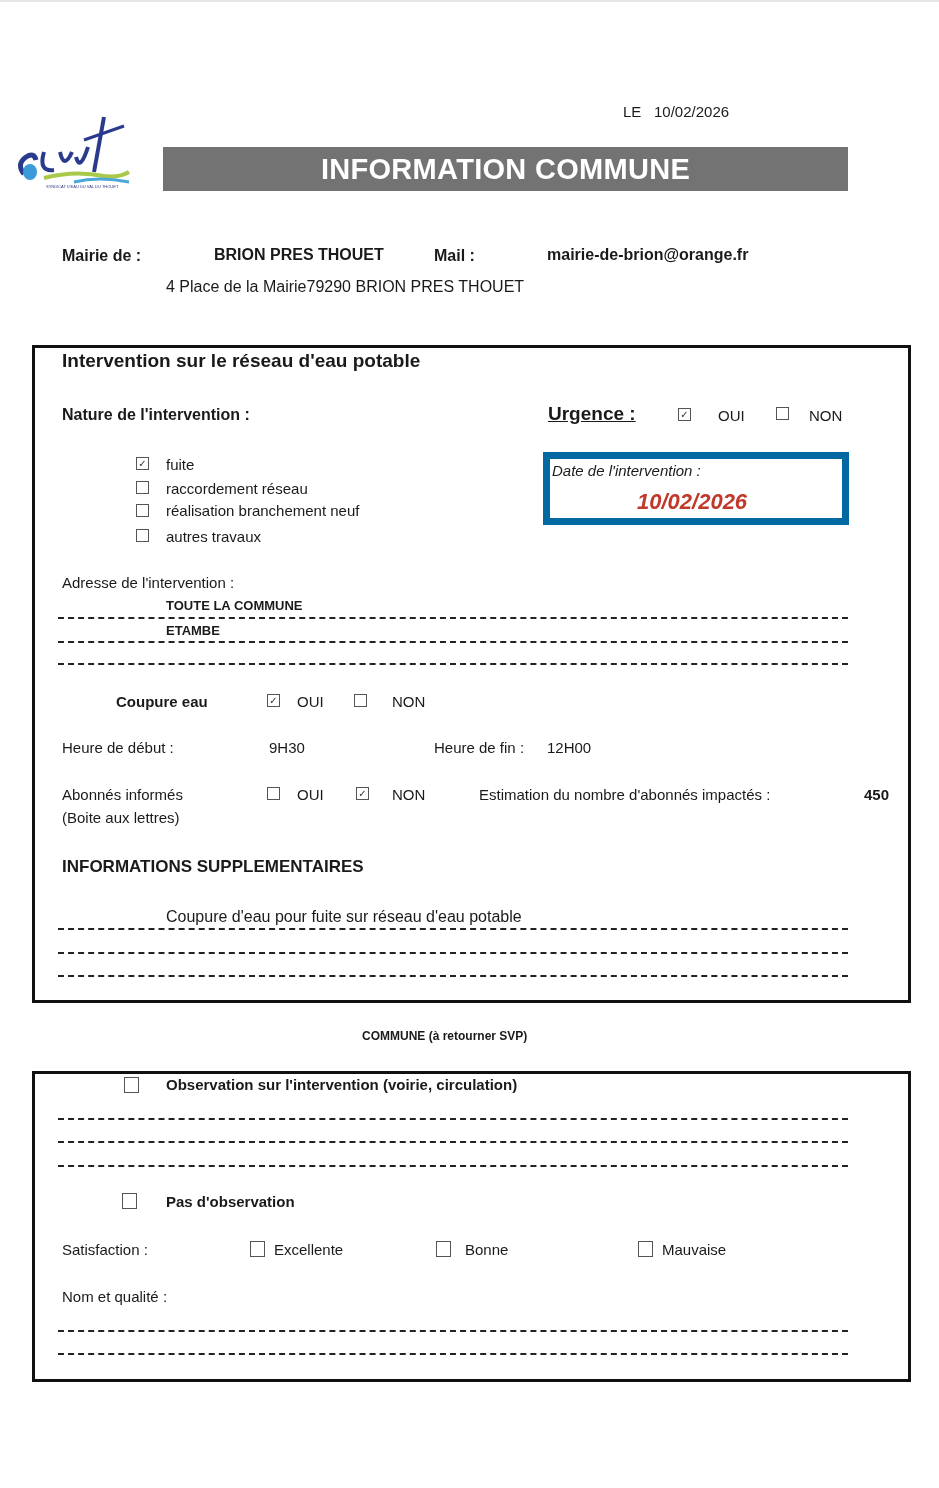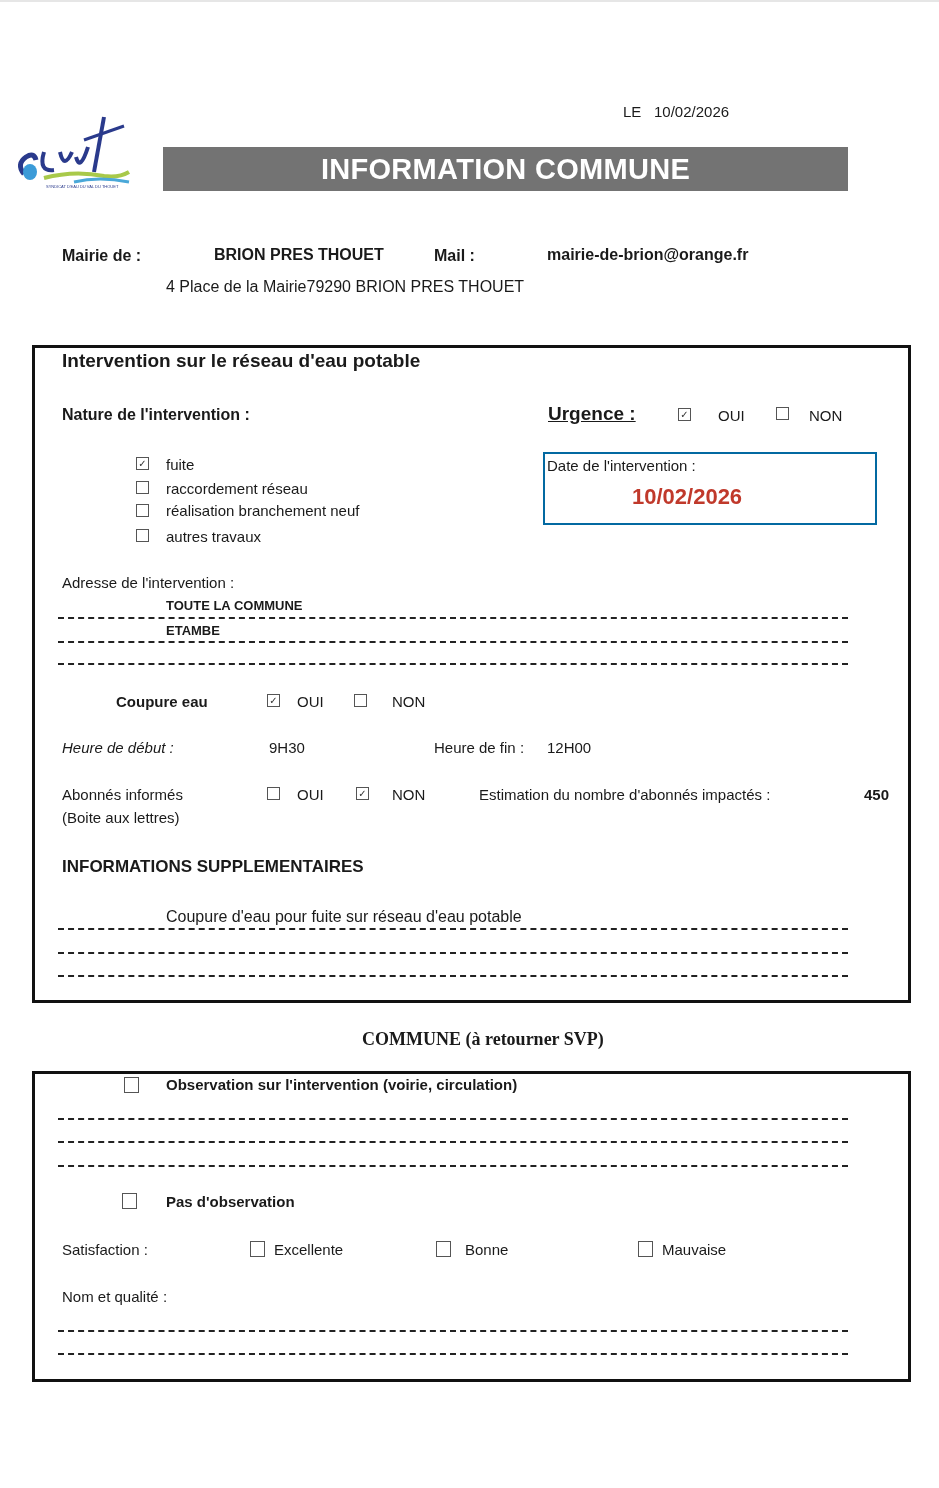--- a/index.html
+++ b/index.html
@@ -5,36 +5,36 @@
   html, body { margin: 0; padding: 0; }
   body {
     width: 939px; height: 1488px; background: #ffffff; position: relative;
     font-family: "Liberation Sans", sans-serif; color: #1a1a1a; overflow: hidden;
   }
   .topline { position: absolute; left: 0; top: 0; width: 939px; height: 2px; background: #e6e6e6; }
   .abs { position: absolute; white-space: nowrap; }
   .b { font-weight: bold; }
   .t16 { font-size: 16px; }
   .t15 { font-size: 15px; }
-  .t14 { font-size: 18px; font-family: Liberation Serif, serif; }
+  .t14 { font-size: 12px; }
   .t13 { font-size: 13px; }
   .cb {
     position: absolute; width: 13px; height: 13px; border: 1px solid #555;
     background: #fff; box-sizing: border-box; display: flex; align-items: center; justify-content: center;
     font-size: 10px; line-height: 1; color: #333; font-family: "DejaVu Sans", sans-serif;
   }
   .cb.big { width: 15px; height: 16px; }
   .dash { position: absolute; left: 58px; width: 790px; height: 0; border-top: 2px dashed #222; }
   .box { position: absolute; border: 3px solid #111; box-sizing: border-box; }
   .banner {
     position: absolute; left: 163px; top: 147px; width: 685px; height: 44px; background: #737373;
     color: #fff; font-weight: bold; font-size: 29px; display: flex; align-items: center; justify-content: center;
     letter-spacing: 0.3px;
   }
-  .datebox { position: absolute; left: 543px; top: 452px; width: 334px; height: 73px; border: 2px solid #0369a1; box-sizing: border-box; }
+  .datebox { position: absolute; left: 543px; top: 452px; width: 306px; height: 73px; border: 7px solid #0369a1; box-sizing: border-box; font-style: italic; }
 </style>
 </head>
 <body>
 
 <div class="topline"></div>
 
 <div class="abs" style="left:14px; top:112px; width:120px; height:82px;">
   <svg width="120" height="82" viewBox="0 0 120 82">
     <path d="M10 62 Q2 52 12 45 Q20 40 22 48" stroke="#2a3a8c" stroke-width="5" fill="none"></path>
     <ellipse cx="16" cy="60" rx="7" ry="8" fill="#3b9bd8"></ellipse>
@@ -97,21 +97,21 @@
 <div class="dash" style="top:663px;"></div>
 
 <div class="abs t15 b" style="left:116px; top:693px;">Coupure eau</div>
 <div class="cb" style="left:267px; top:694px;">
     <span>✓</span>
   </div>
 <div class="abs t15" style="left:297px; top:693px;">OUI</div>
 <div class="cb" style="left:354px; top:694px;"></div>
 <div class="abs t15" style="left:392px; top:693px;">NON</div>
 
-<div class="abs t15" style="left:62px; top:739px;font-style:italic;">Heure de début :</div>
+<div class="abs t15" style="left:62px; top:739px;">Heure de début :</div>
 <div class="abs t15" style="left:269px; top:739px;">9H30</div>
 <div class="abs t15" style="left:434px; top:739px;">Heure de fin :</div>
 <div class="abs t15" style="left:547px; top:739px;">12H00</div>
 
 <div class="abs t15" style="left:62px; top:786px;">Abonnés informés</div>
 <div class="abs t15" style="left:62px; top:809px;">(Boite aux lettres)</div>
 <div class="cb" style="left:267px; top:787px;"></div>
 <div class="abs t15" style="left:297px; top:786px;">OUI</div>
 <div class="cb" style="left:356px; top:787px;">
     <span>✓</span>

